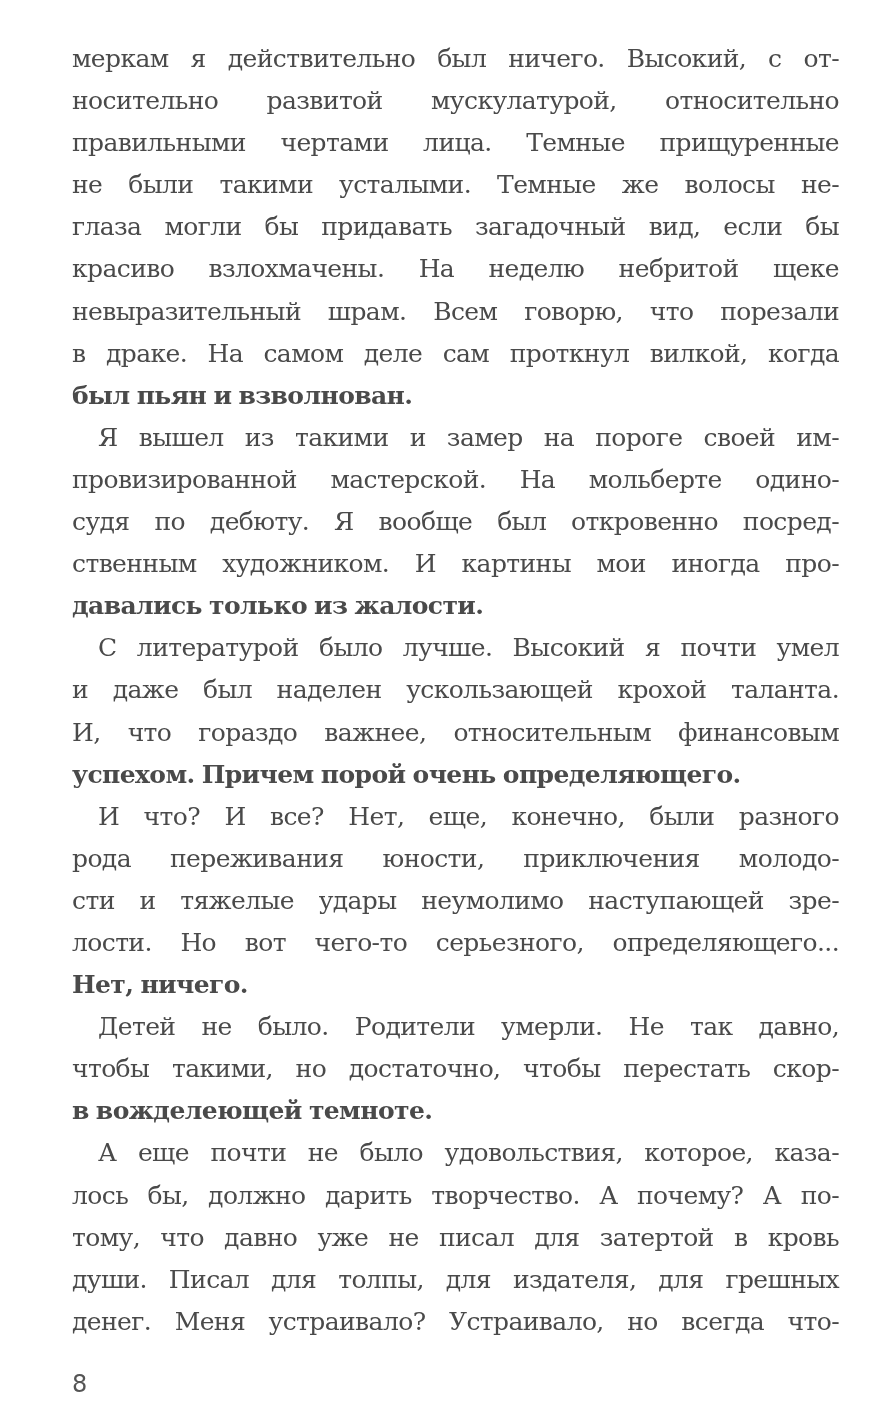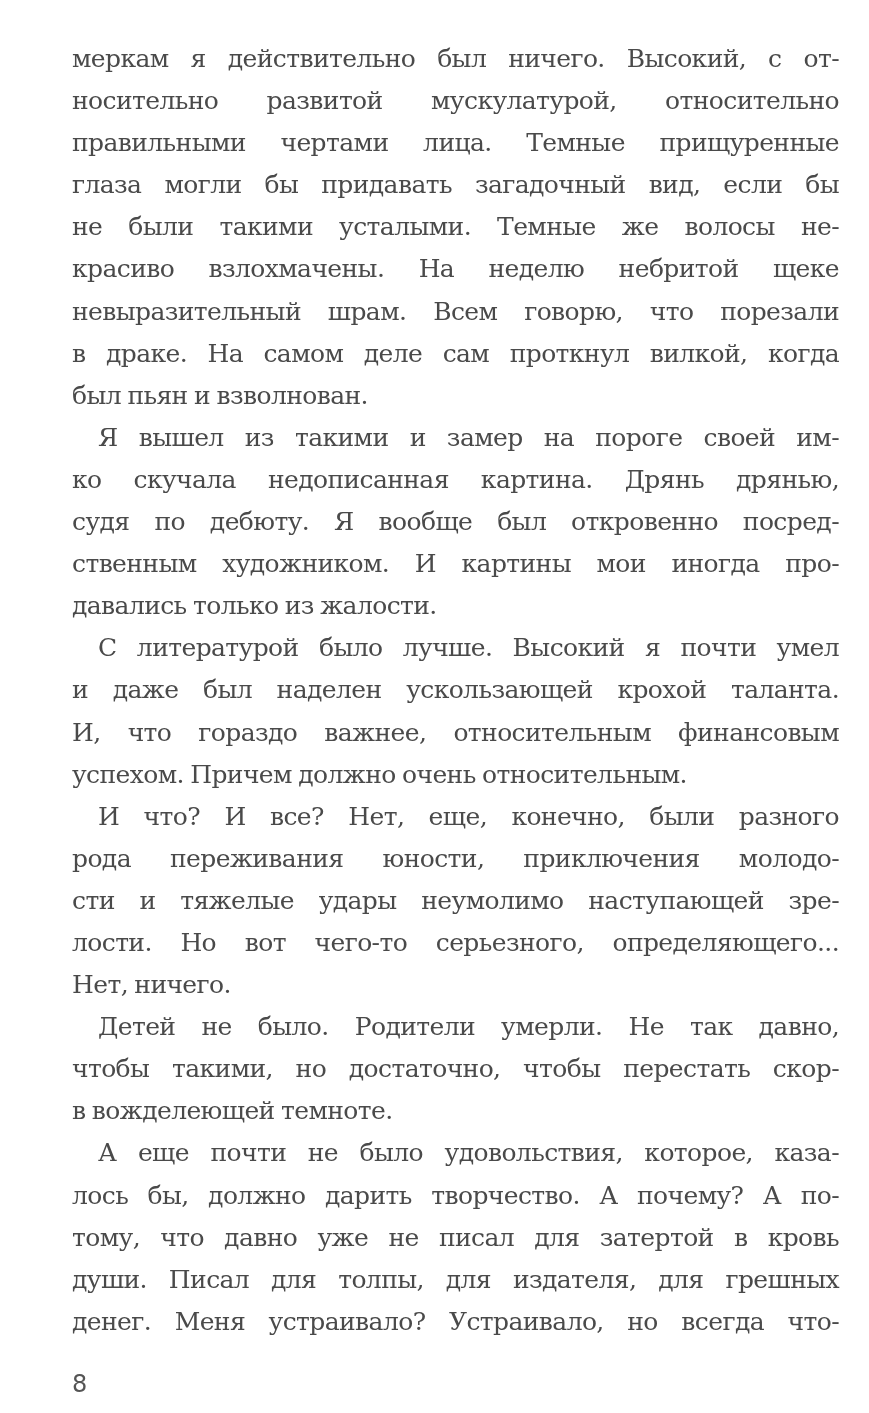--- a/index.html
+++ b/index.html
@@ -9,49 +9,49 @@
     color:#4a4a4a;
   }
   .page-text {
     position:absolute; left:72px; top:38px; width:767px;
   }
   .line {
     height:42.1px; line-height:42px; font-size:25px;
     white-space:nowrap; text-align:justify; text-align-last:justify;
     letter-spacing:-0.6px; word-spacing:-1px;
   }
-  .line.last { text-align-last:left; }
+  .line.last { text-align-last:left;font-weight:bold; }
   .line.indent { padding-left:26px; }
   .page-number {
     position:absolute; left:72px; top:1370px; font-size:24px; color:#555;
     font-family: "DejaVu Sans", sans-serif;
   }
 </style>
 </head>
 <body>
 
 <div class="page-text" id="page-text">
     <div class="line">меркам я действительно был ничего. Высокий, с от-</div>
     <div class="line">носительно развитой мускулатурой, относительно</div>
     <div class="line">правильными чертами лица. Темные прищуренные</div>
+    <div class="line">не были такими усталыми. Темные же волосы не-</div>
     <div class="line">глаза могли бы придавать загадочный вид, если бы</div>
-    <div class="line">не были такими усталыми. Темные же волосы не-</div>
     <div class="line">красиво взлохмачены. На неделю небритой щеке</div>
     <div class="line">невыразительный шрам. Всем говорю, что порезали</div>
     <div class="line">в драке. На самом деле сам проткнул вилкой, когда</div>
     <div class="line last">был пьян и взволнован.</div>
     <div class="line indent">Я вышел из такими и замер на пороге своей им-</div>
-    <div class="line">ко скучала недописанная картина. Дрянь дрянью,</div>
+    <div class="line">провизированной мастерской. На мольберте одино-</div>
     <div class="line">судя по дебюту. Я вообще был откровенно посред-</div>
     <div class="line">ственным художником. И картины мои иногда про-</div>
     <div class="line last">давались только из жалости.</div>
     <div class="line indent">С литературой было лучше. Высокий я почти умел</div>
     <div class="line">и даже был наделен ускользающей крохой таланта.</div>
     <div class="line">И, что гораздо важнее, относительным финансовым</div>
-    <div class="line last">успехом. Причем должно очень относительным.</div>
+    <div class="line last">успехом. Причем порой очень определяющего.</div>
     <div class="line indent">И что? И все? Нет, еще, конечно, были разного</div>
     <div class="line">рода переживания юности, приключения молодо-</div>
     <div class="line">сти и тяжелые удары неумолимо наступающей зре-</div>
     <div class="line">лости. Но вот чего-то серьезного, определяющего...</div>
     <div class="line last">Нет, ничего.</div>
     <div class="line indent">Детей не было. Родители умерли. Не так давно,</div>
     <div class="line">чтобы такими, но достаточно, чтобы перестать скор-</div>
     <div class="line last">в вожделеющей темноте.</div>
     <div class="line indent">А еще почти не было удовольствия, которое, каза-</div>
     <div class="line">лось бы, должно дарить творчество. А почему? А по-</div>

